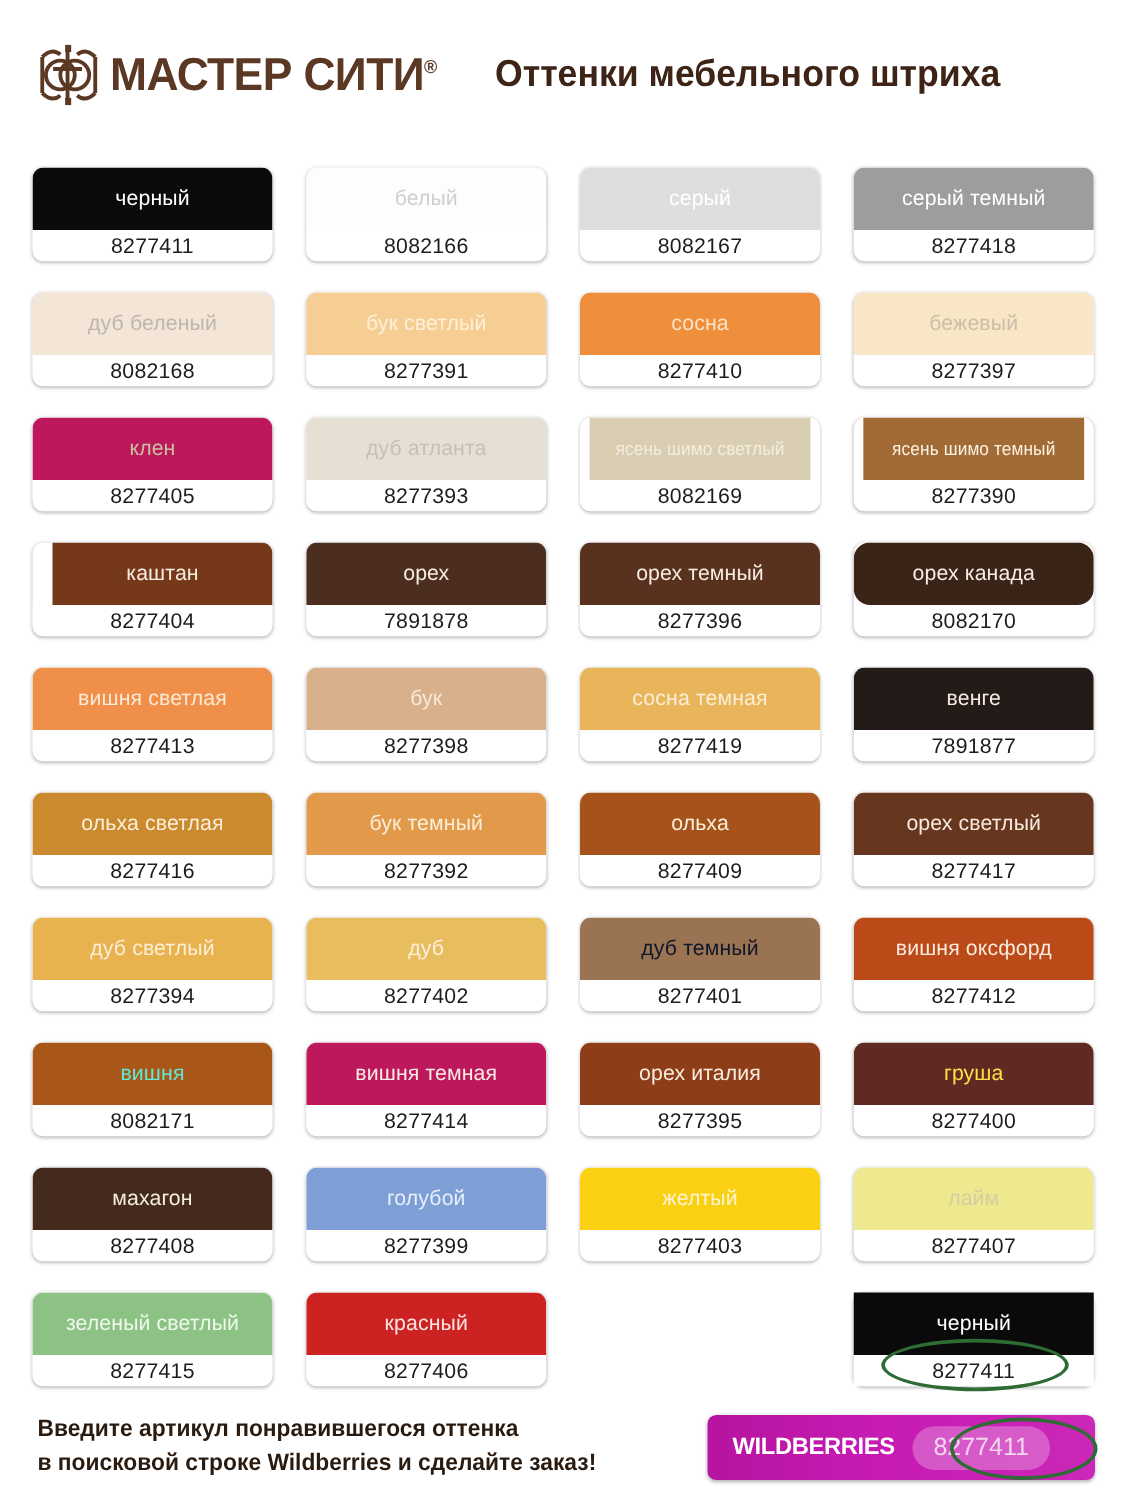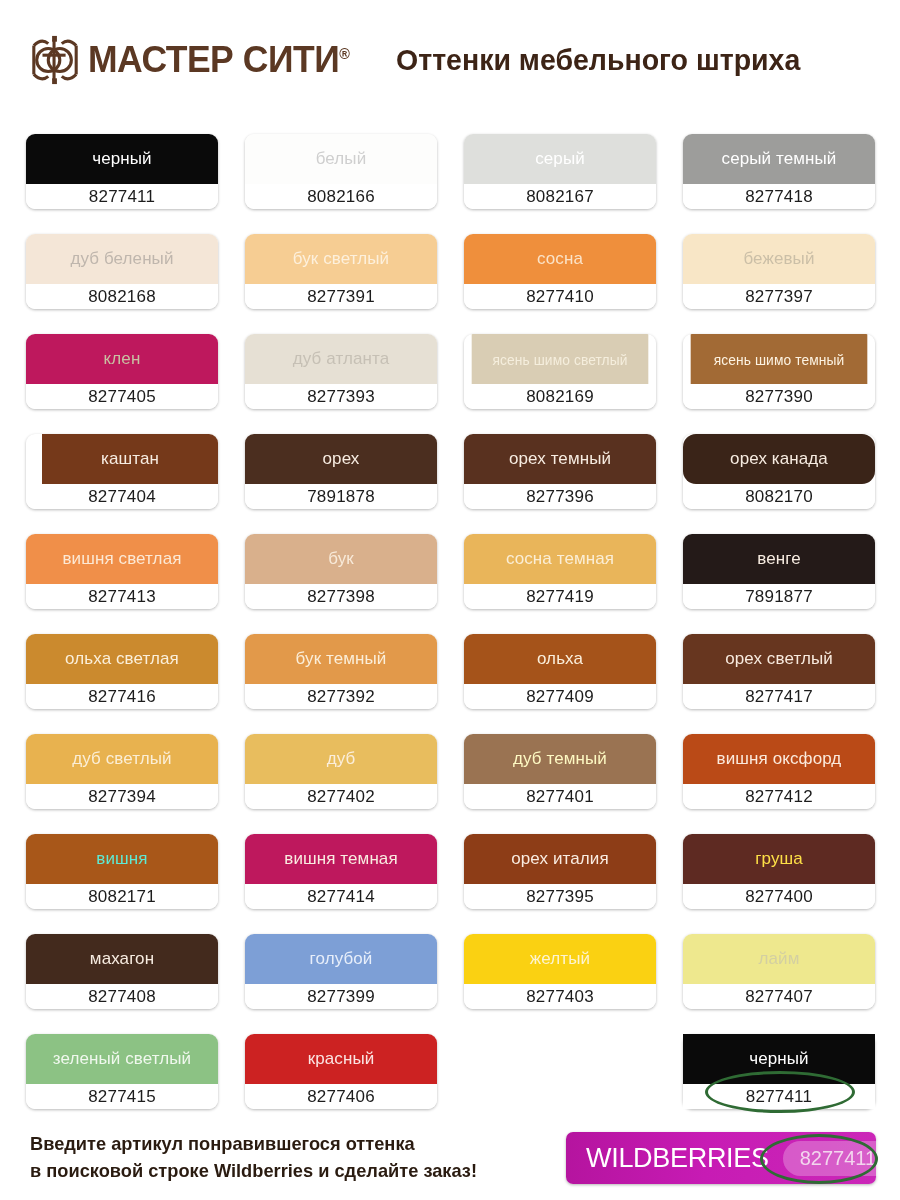--- a/index.html
+++ b/index.html
@@ -106,21 +106,21 @@
   .wb-bar {
     position: absolute; left: 566px; top: 12px;
     width: 310px; height: 52px;
     border-radius: 7px;
     background: linear-gradient(90deg, #b5149f 0%, #c71bb4 45%, #cb27b8 100%);
     display: flex; align-items: center;
     box-shadow: 0 1px 3px rgba(0,0,0,0.3);
   }
   .wb-label {
     font-family: "Liberation Sans", sans-serif;
-    font-weight: normal; font-size: 27px; color: #ffffff;
+    font-weight: bold; font-size: 19px; color: #ffffff;
     margin-left: 20px; letter-spacing: -0.3px;
   }
   .wb-pill {
     margin-left: 14px;
     background: rgba(255,255,255,0.26);
     border-radius: 20px;
     padding: 6px 17px;
     font-size: 20px;
     color: #f3d6ee;
     font-family: "Liberation Sans", sans-serif;
@@ -265,21 +265,21 @@
       </div>
       <div class="card">
         <div class="swatch" style="background: rgb(232, 178, 79); color: rgb(251, 238, 214);">дуб светлый</div>
         <div class="code">8277394</div>
       </div>
       <div class="card">
         <div class="swatch" style="background: rgb(232, 189, 94); color: rgb(251, 238, 219);">дуб</div>
         <div class="code">8277402</div>
       </div>
       <div class="card">
-        <div class="swatch" style="background: rgb(154, 115, 82); color: #fef9c3;">дуб темный</div>
+        <div class="swatch" style="background: rgb(154, 115, 82); color: #0f172a;">дуб темный</div>
         <div class="code">8277401</div>
       </div>
       <div class="card">
         <div class="swatch" style="background: rgb(186, 74, 23); color: rgb(251, 234, 221);">вишня оксфорд</div>
         <div class="code">8277412</div>
       </div>
       <div class="card">
         <div class="swatch" style="background: rgb(168, 87, 25); color: #5eead4;">вишня</div>
         <div class="code">8082171</div>
       </div>

